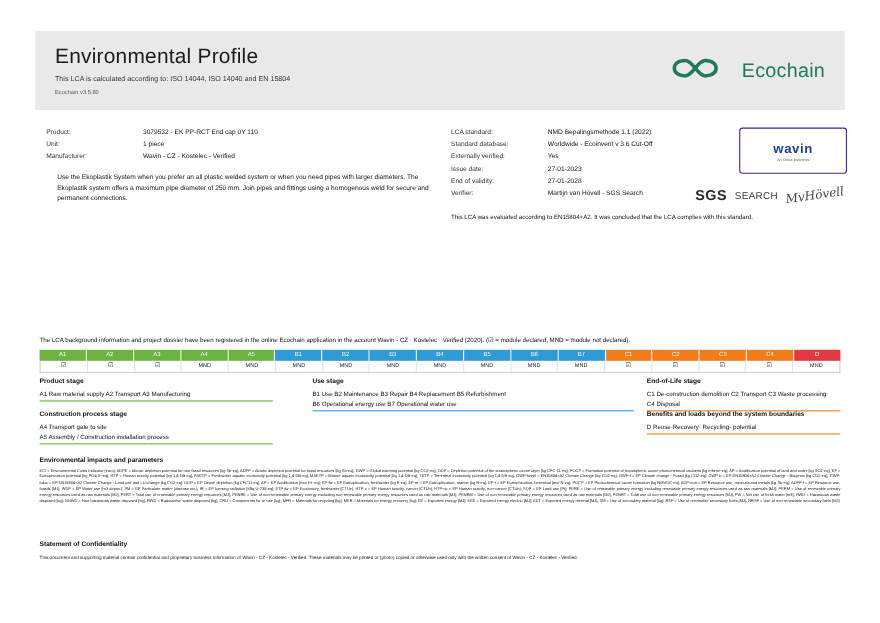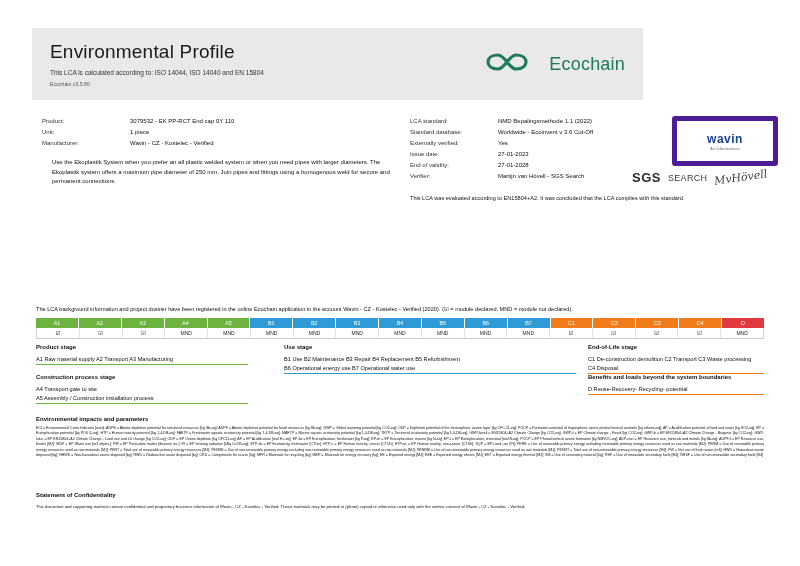--- a/index.html
+++ b/index.html
@@ -18,21 +18,21 @@
     position: relative;
     width: 800px;
     height: 566px;
     background: #ffffff;
   }
   
   .header {
     position: absolute;
     left: 32px;
     top: 28px;
-    width: 611px;
+    width: 736px;
     height: 72px;
     background: #e9e9e9;
     display: flex;
     align-items: center;
     justify-content: space-between;
     padding: 0 18px;
     box-sizing: border-box;
   }
   .header-left { display: flex; flex-direction: column; justify-content: center; }
   .h-title {
@@ -101,21 +101,21 @@
     font-size: 6px;
     line-height: 9.5px;
     color: #111;
   }
   .wavin-badge {
     position: absolute;
     left: 640px;
     top: 0px;
     width: 96px;
     height: 40px;
-    border: 5px solid #4c1d95;
+    border: 1px solid #4c1d95;
     border-radius: 3px;
     display: flex;
     flex-direction: column;
     align-items: center;
     justify-content: center;
     background: #fff;
   }
   .wavin-badge .w-name {
     font-size: 12px;
     color: #1b3f8f;

